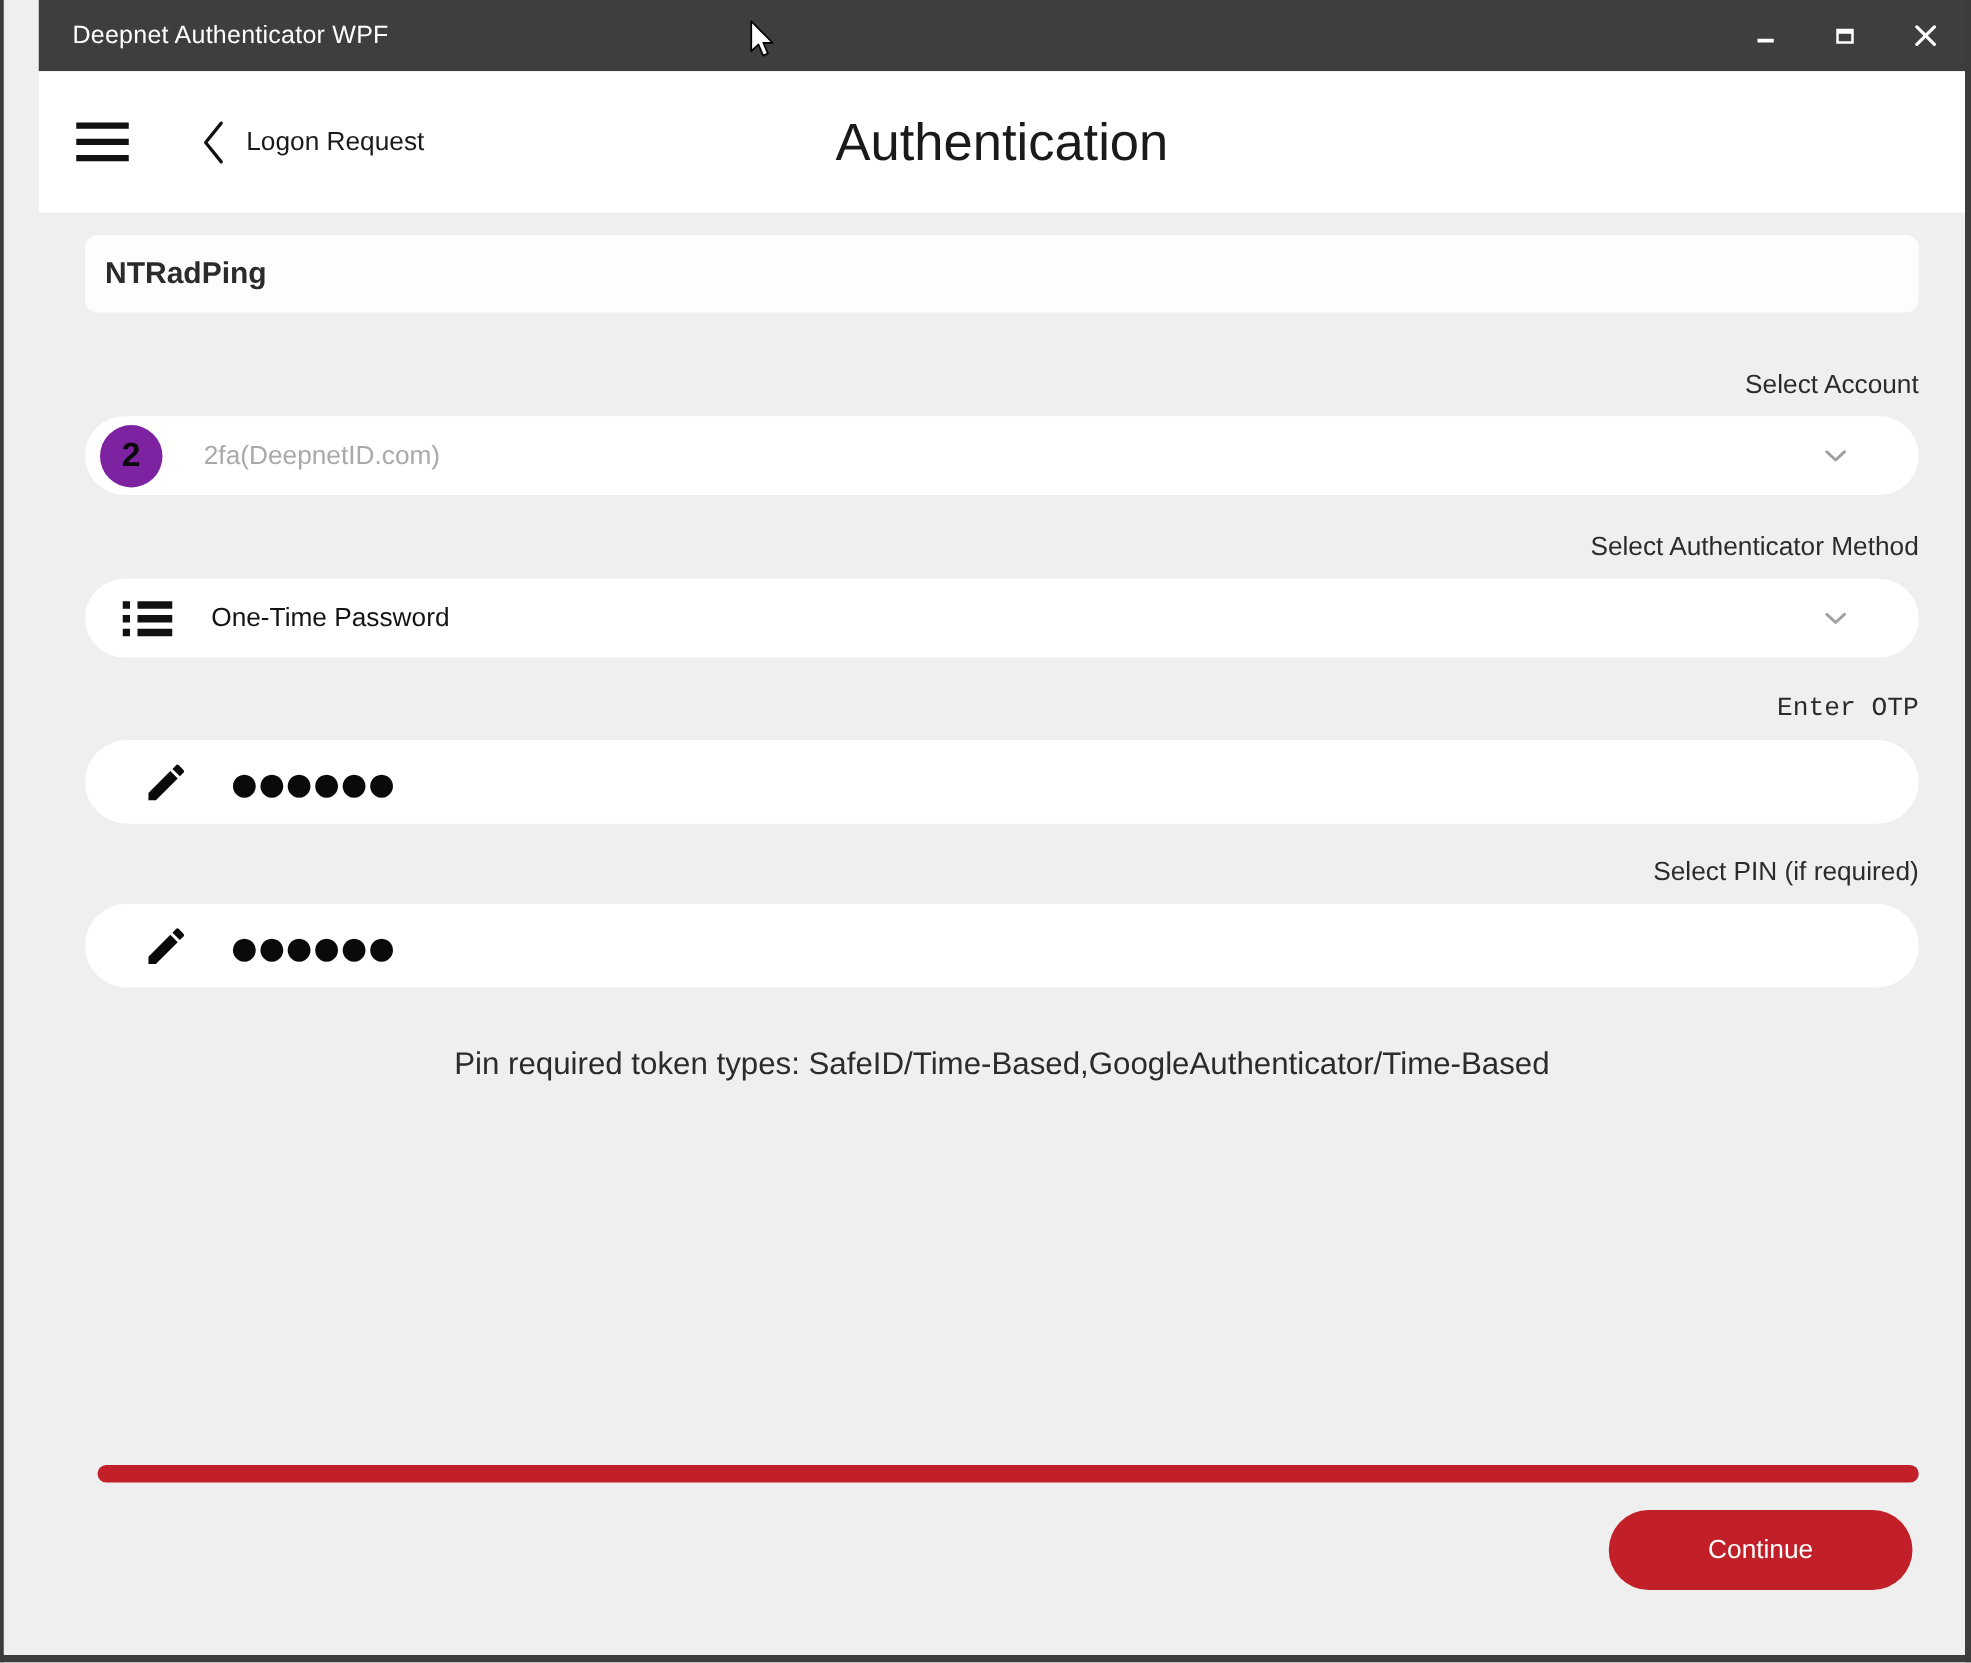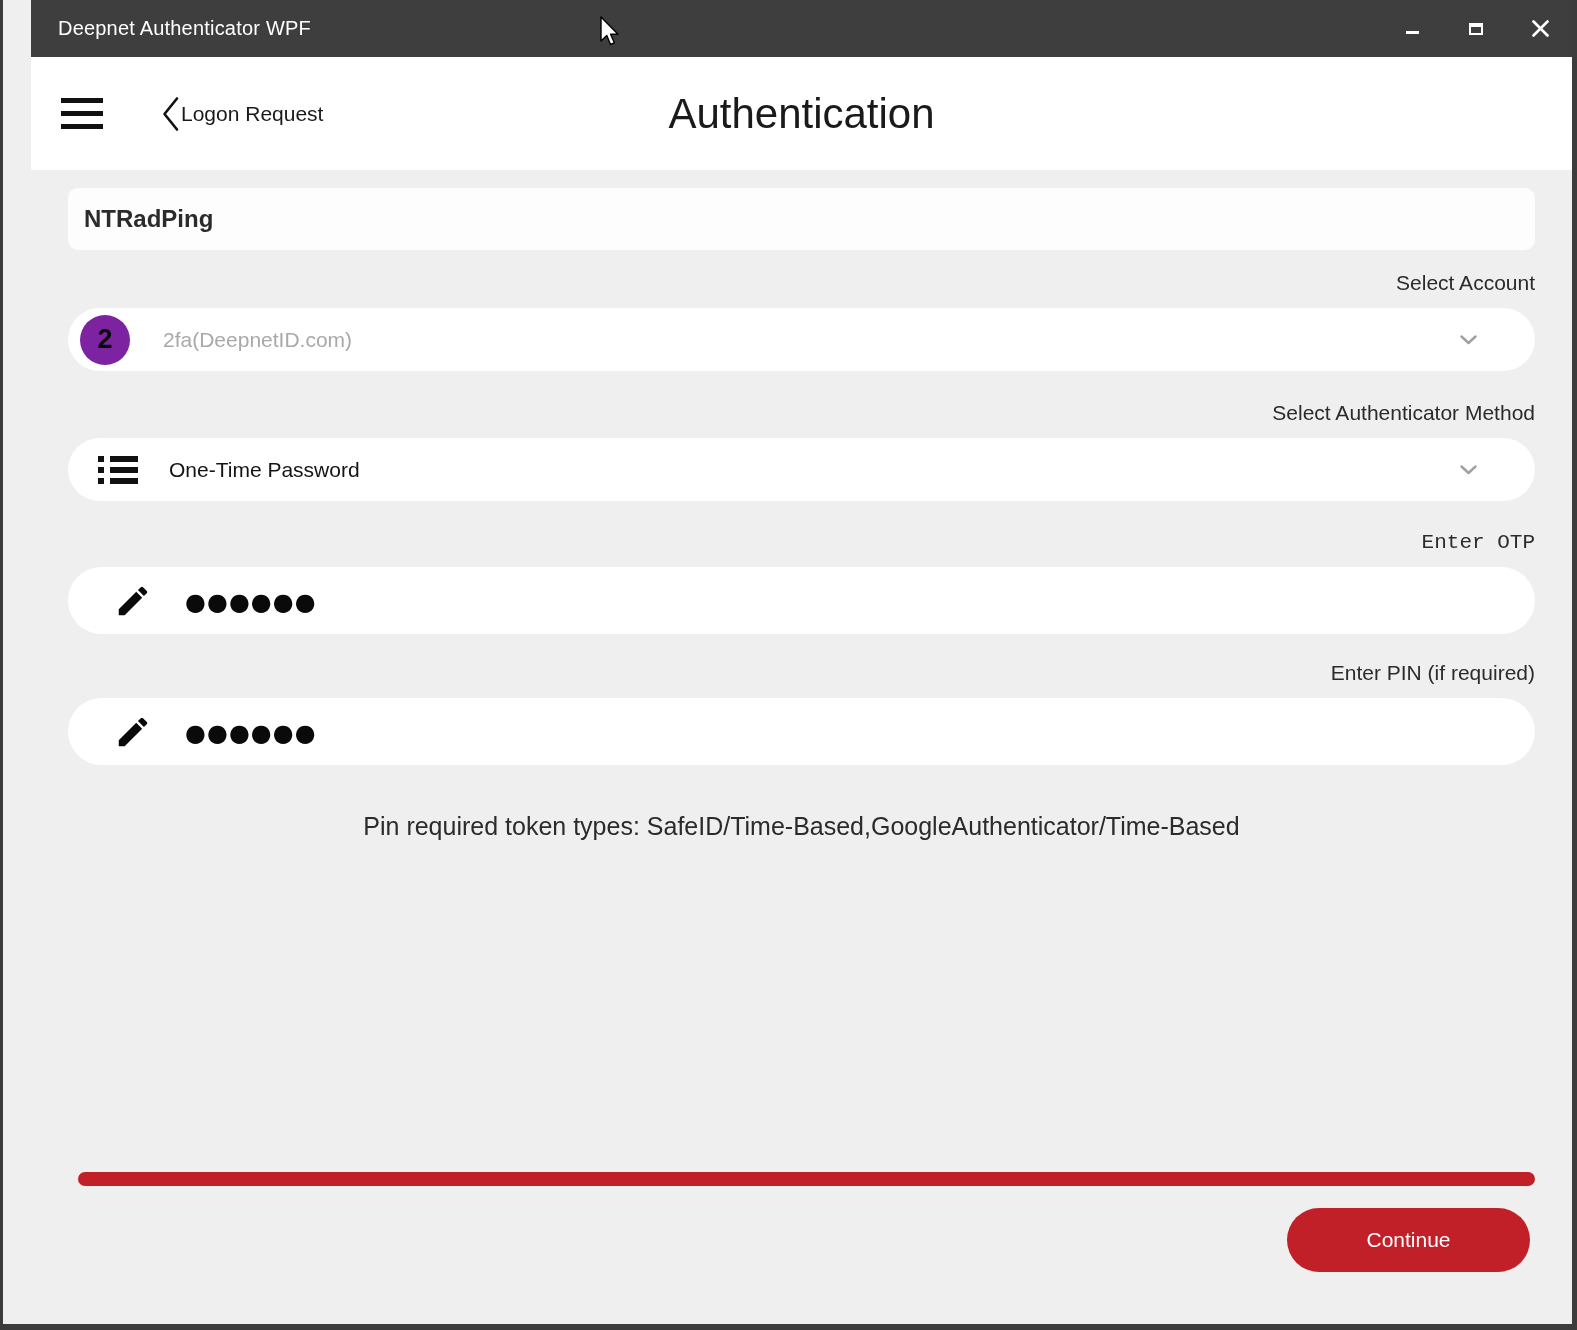--- a/index.html
+++ b/index.html
@@ -34,38 +34,38 @@
   
   .header {
     height:113px; flex:0 0 113px;
     background:#ffffff;
     display:flex; align-items:center;
     position:relative;
     padding:0 30px;
   }
   .hamburger { width:42px; display:flex; flex-direction:column; gap:8px; cursor:pointer; }
   .hamburger span { display:block; height:5px; background:#111; }
-  .back-group { display:flex; align-items:center; margin-left:58px; cursor:pointer; }
+  .back-group { display:flex; align-items:center; gap:16px; margin-left:58px; cursor:pointer; }
   .back-label { font-size:21px; color:#1a1a1a; }
   .page-title {
     position:absolute; left:0; right:0; text-align:center;
     font-size:42px; color:#1a1a1a; font-weight:400;
     pointer-events:none;
   }
 
   
   .main {
     flex:1 1 auto;
     display:flex; flex-direction:column;
     padding:18px 37px 0 37px;
   }
   .card {
     background:#fdfdfd; border-radius:10px;
     height:62px; display:flex; align-items:center;
-    padding:0 16px; margin-bottom:7px;
+    padding:0 16px; margin-bottom:32px;
   }
   .app-name { font-size:24px; font-weight:bold; color:#2b2b2b; }
 
   .field-label { font-size:21px; color:#2b2b2b; margin:14px 0 13px 1px;text-align:right; }
 
   .pill {
     background:#ffffff; border-radius:32px;
     height:63px; display:flex; align-items:center;
     padding:0 24px 0 12px; position:relative; cursor:pointer;
   }
@@ -202,21 +202,21 @@
     <div class="field-label otp-gap">Enter OTP</div>
     <div class="input-pill">
       <span class="pencil">
         <svg width="38" height="38" viewBox="0 0 24 24">
           <path fill="#0a0a0a" d="M3 17.25V21h3.75L17.8 9.94l-3.75-3.75L3 17.25zM20.7 7.04c.39-.39.39-1.02 0-1.41l-2.34-2.34a.996.996 0 0 0-1.41 0l-1.83 1.83 3.75 3.75 1.83-1.83z"></path>
         </svg>
       </span>
       <span class="masked">●●●●●●</span>
     </div>
 
-    <div class="field-label" style="margin-top:27px;">Enter PIN (if required)</div>
+    <div class="field-label" style="margin-top:27px;">Select PIN (if required)</div>
     <div class="input-pill">
       <span class="pencil">
         <svg width="38" height="38" viewBox="0 0 24 24">
           <path fill="#0a0a0a" d="M3 17.25V21h3.75L17.8 9.94l-3.75-3.75L3 17.25zM20.7 7.04c.39-.39.39-1.02 0-1.41l-2.34-2.34a.996.996 0 0 0-1.41 0l-1.83 1.83 3.75 3.75 1.83-1.83z"></path>
         </svg>
       </span>
       <span class="masked">●●●●●●</span>
     </div>
 
     <div class="note">Pin required token types: SafeID/Time-Based,GoogleAuthenticator/Time-Based</div>

